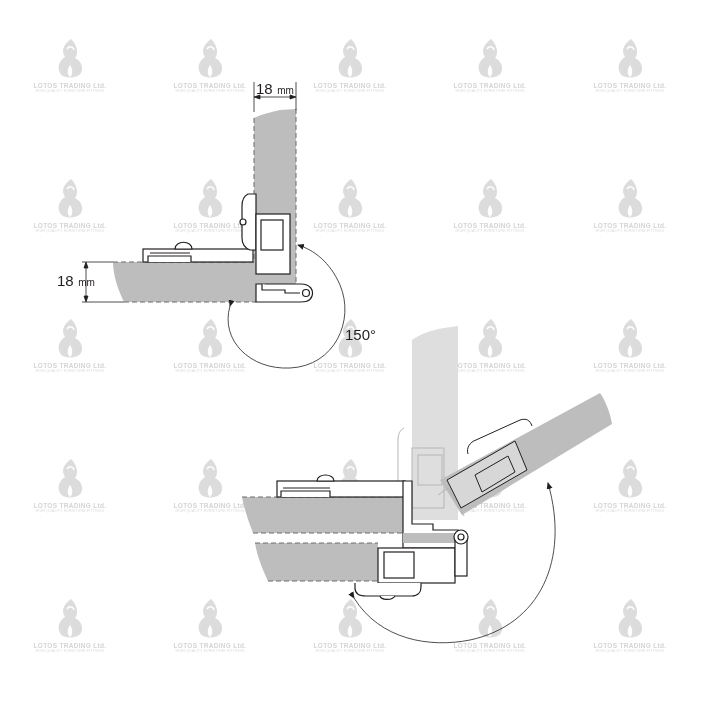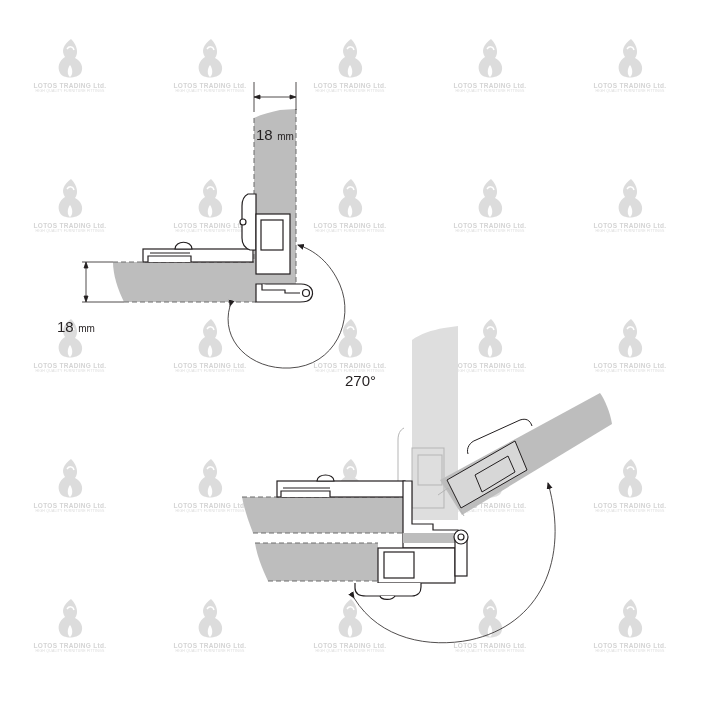--- a/index.html
+++ b/index.html
@@ -2,21 +2,21 @@
 <html><head>
 <meta charset="utf-8">
 <style>
   html, body { margin: 0; padding: 0; background: #ffffff; }
   body { width: 703px; height: 703px; overflow: hidden; position: relative; font-family: "Liberation Sans", sans-serif; }
   #canvas { position: absolute; left: 0; top: 0; width: 703px; height: 703px; }
   .wm { position: absolute; width: 90px; height: 80px; text-align: center; pointer-events: none; }
   .wm svg { display: block; margin: 0 auto; }
   .wm-name { font-size: 6.5px; font-weight: bold; color: #d4d4d4; letter-spacing: 0.3px; white-space: nowrap; margin-top: 1px; }
   .wm-tag { font-size: 3.5px; color: #dadada; white-space: nowrap; letter-spacing: 0.2px; }
-  .label { position: absolute; color: #231f20; white-space: nowrap; margin-top: 46px; }
+  .label { position: absolute; color: #231f20; white-space: nowrap; }
   .big { font-size: 15px; }
   .small { font-size: 10px; }
   .deg { font-size: 15px; }
 </style>
 </head>
 <body>
 
 <div id="watermarks">
     <div class="wm" style="left: 25px; top: 37px;">
       <svg width="30" height="44" viewBox="0 0 30 44">
@@ -350,13 +350,13 @@
 <div class="label" style="left:256px; top:80px;">
   <span class="big">18</span>
   <span class="small">mm</span>
 </div>
 
 <div class="label" style="left:57px; top:272px;">
   <span class="big">18</span>
   <span class="small">mm</span>
 </div>
 
-<div class="label deg" style="left:345px; top:326px;">270°</div>
+<div class="label deg" style="left:345px; top:326px;">150°</div>
 
 </body></html>

